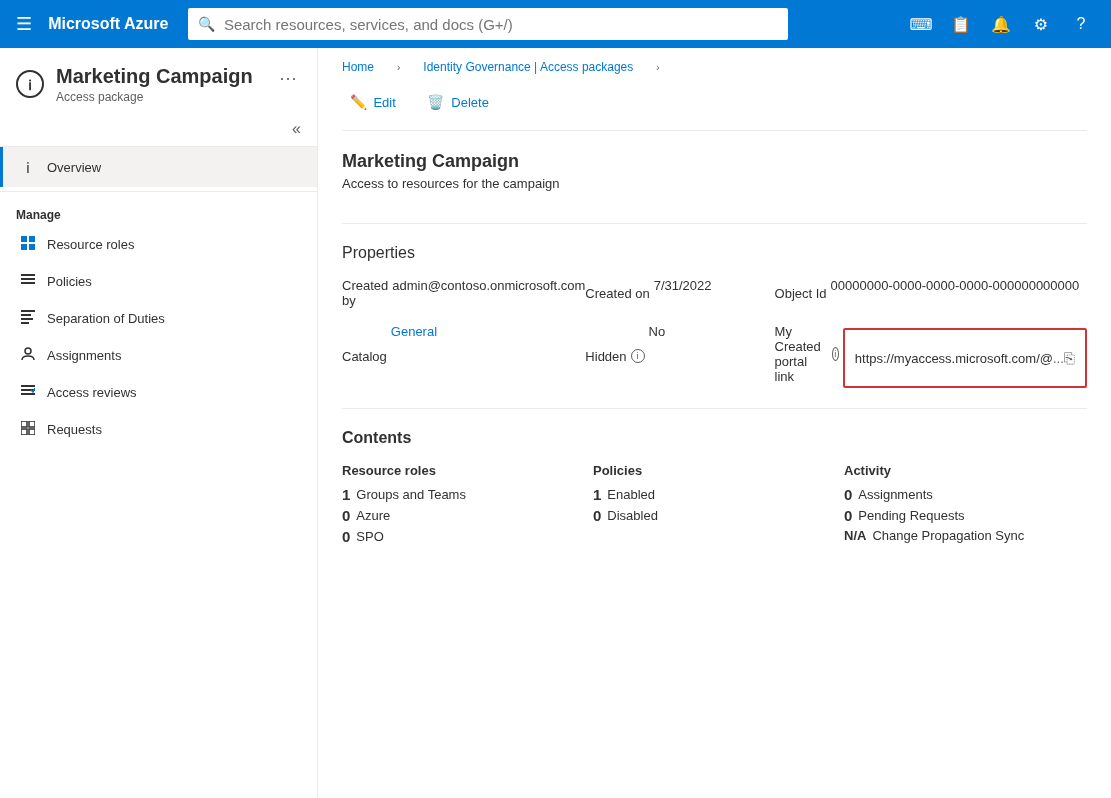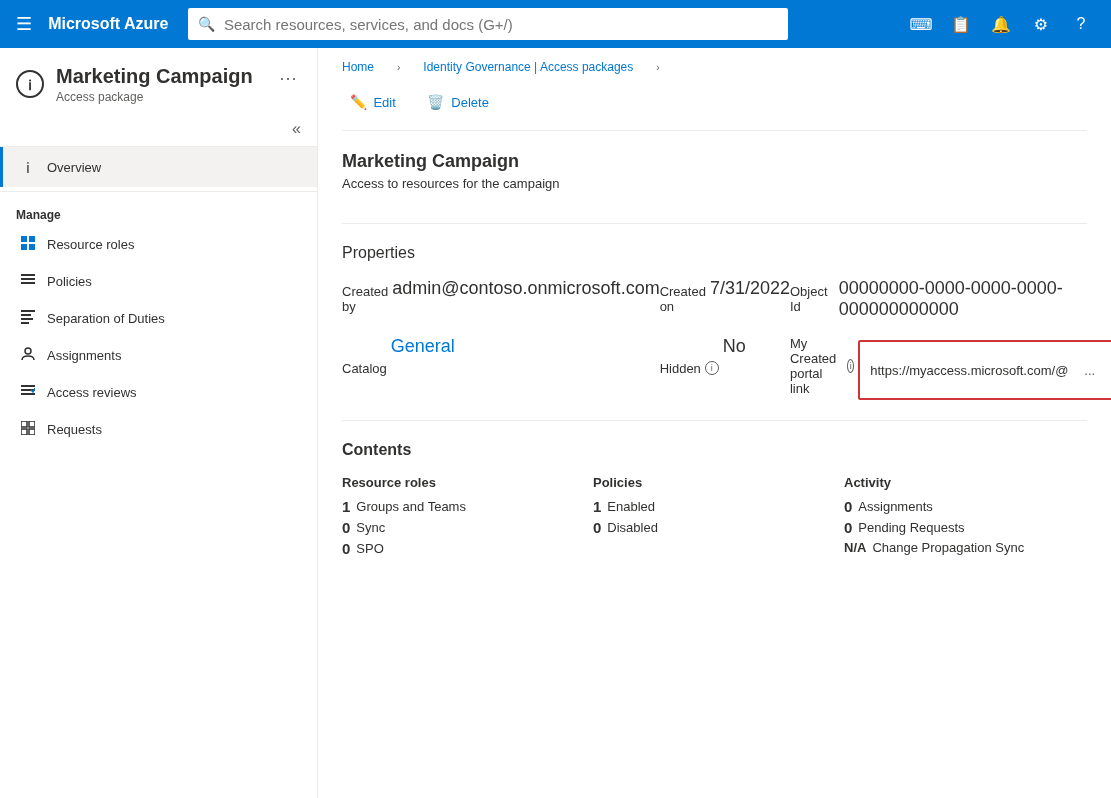--- a/index.html
+++ b/index.html
@@ -157,31 +157,31 @@
     .properties-section { margin-bottom: 0; }
     .properties-title { font-size: 16px; font-weight: 400; color: #323130; margin-bottom: 16px; }
     .properties-grid {
       display: grid;
       grid-template-columns: 1fr 1fr 1fr;
       gap: 16px 0;
       margin-bottom: 20px;
     }
     .prop-group { display: flex; flex-direction: row; gap: 4px; }
     .prop-label { font-size: 13px; color: #323130; display: flex; align-items: center; gap: 4px; }
-    .prop-value { font-size: 18px; color: #323130; }
+    .prop-value { font-size: 13px; color: #323130; }
     .prop-value.link { color: #0078d4; cursor: pointer; text-decoration: none; }
 
     
     .portal-link-box {
       border: 2px solid #d13438;
       border-radius: 2px;
       padding: 8px 10px;
       display: flex;
       align-items: center;
-      gap: 16px;
+      gap: 0;
       margin-top: 4px;
       background: white;
     }
     .portal-link-text { font-size: 13px; color: #323130; flex: 1; overflow: hidden; text-overflow: ellipsis; white-space: nowrap; }
     .portal-link-dots { color: #605e5c; font-size: 13px; }
     .portal-link-copy { font-size: 14px; color: #605e5c; cursor: pointer; }
 
     .portal-link-label {
       display: flex; align-items: center; gap: 4px; font-size: 13px; color: #323130; margin-bottom: 4px;
     }
@@ -393,21 +393,21 @@
 
           <div>
             <div class="contents-col-title">Resource roles</div>
             <div class="contents-items">
               <div class="contents-item">
                 <span class="contents-num">1</span>
                 <span>Groups and Teams</span>
               </div>
               <div class="contents-item">
                 <span class="contents-num">0</span>
-                <span>Sync</span>
+                <span>Azure</span>
               </div>
               <div class="contents-item">
                 <span class="contents-num">0</span>
                 <span>SPO</span>
               </div>
             </div>
           </div>
 
           <div>
             <div class="contents-col-title">Policies</div>

